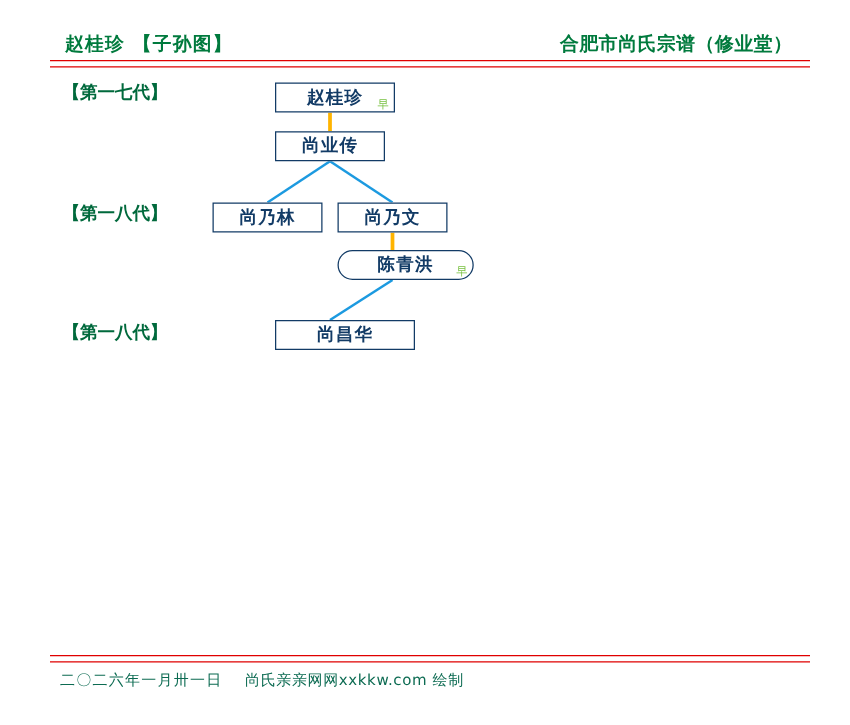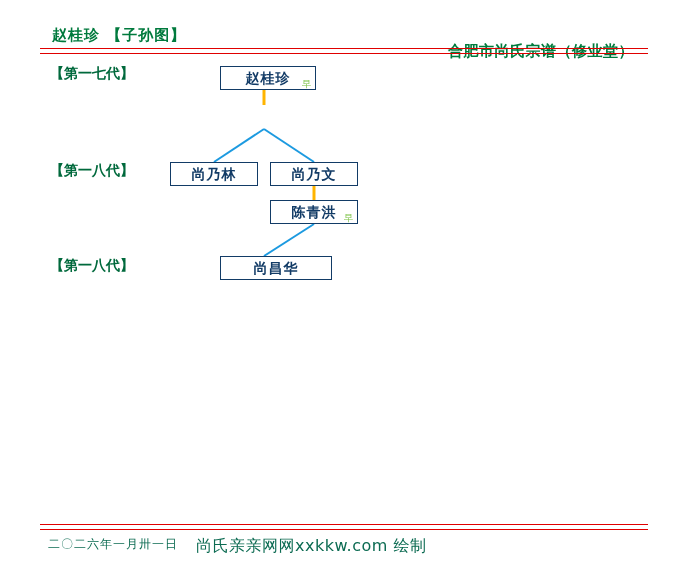--- a/index.html
+++ b/index.html
@@ -37,21 +37,21 @@
     top: 0;
     font-size: 15px;
     font-weight: bold;
     color: #007a3d;
     letter-spacing: 1px;
     white-space: nowrap;
   }
   .header-title-right {
     position: absolute;
     right: 14px;
-    top: 16px;
+    top: 0;
     font-size: 15px;
     font-weight: bold;
     color: #007a3d;
     letter-spacing: 0.5px;
     white-space: nowrap;
   }
   .rule-top {
     position: absolute;
     left: 40px;
     top: 48px;
@@ -77,21 +77,21 @@
     top: 536px;
     font-size: 12px;
     color: #0c6b52;
     letter-spacing: 1px;
     white-space: nowrap;
   }
   .footer-credit {
     position: absolute;
     left: 196px;
     top: 536px;
-    font-size: 16px;
+    font-size: 12px;
     color: #0c6b52;
     letter-spacing: 0.5px;
     white-space: nowrap;
   }
 
   
   .gen-label {
     position: absolute;
     font-size: 14px;
     font-weight: bold;
@@ -129,21 +129,21 @@
     bottom: 0px;
     font-size: 9px;
     color: #7ac143;
     line-height: 10px;
   }
 
   .box-zhaoguizhen { left: 220px; top: 66px;  width: 96px; }
   .box-shangyechuan{ left: 220px; top: 105px; width: 88px; }
   .box-shangnailin { left: 170px; top: 162px; width: 88px; }
   .box-shangnaiwen { left: 270px; top: 162px; width: 88px; }
-  .box-chenqinghong{ left: 270px; top: 200px; width: 88px; }
+  .box-chenqinghong{ left: 270px; top: 200px; width: 109px; border-radius: 12px; }
   .box-shangchanghua{left: 220px; top: 256px; width: 112px; }
 
   
   .connectors {
     position: absolute;
     left: 0; top: 0;
     width: 680px;
     height: 580px;
     pointer-events: none;
   }
@@ -173,20 +173,24 @@
     <line x1="314" y1="186" x2="314" y2="200" stroke="#ffb400" stroke-width="3"></line>
 
     <line x1="314" y1="224" x2="264" y2="256" stroke="#1c9ae0" stroke-width="2"></line>
   </svg>
 
   <div class="person-box box-zhaoguizhen">
     <span class="person-name">赵桂珍</span>
     <span class="person-mark">早</span>
   </div>
 
+  <div class="person-box box-shangyechuan">
+    <span class="person-name">尚业传</span>
+    <span class="person-mark"></span>
+  </div>
 
   <div class="person-box box-shangnailin">
     <span class="person-name">尚乃林</span>
     <span class="person-mark"></span>
   </div>
 
   <div class="person-box box-shangnaiwen">
     <span class="person-name">尚乃文</span>
     <span class="person-mark"></span>
   </div>

